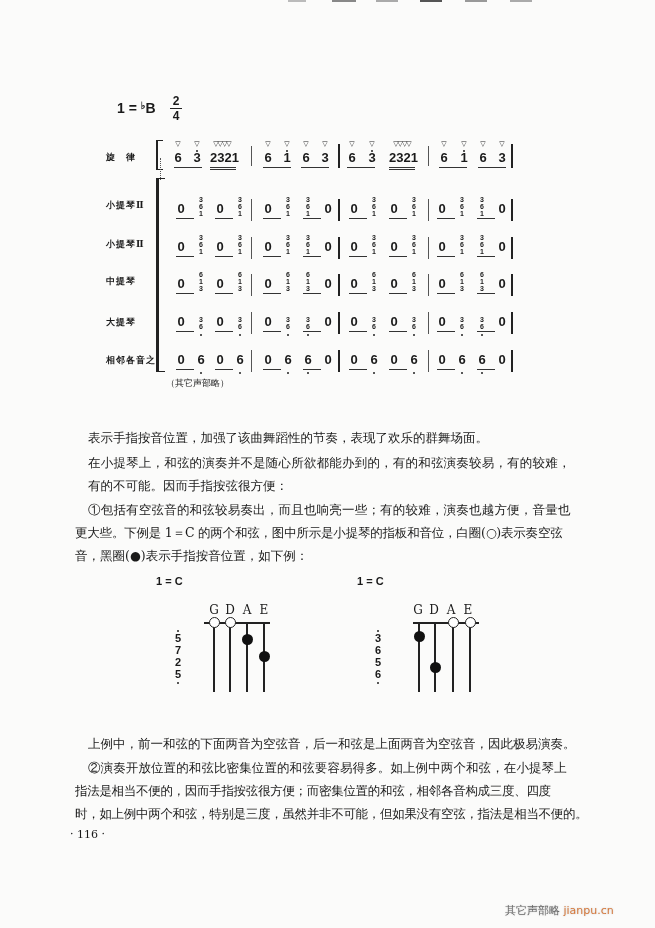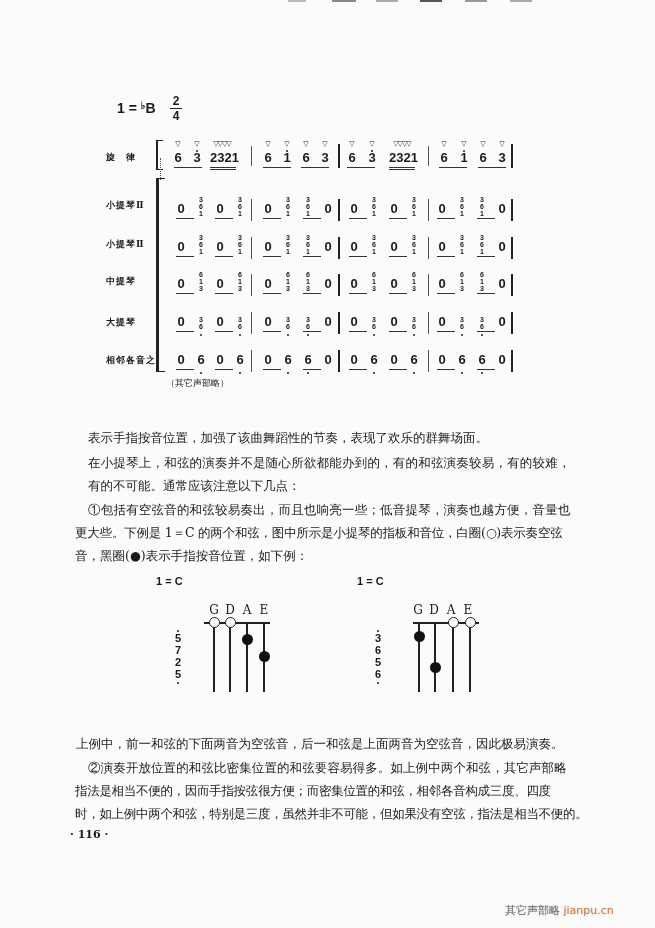--- a/index.html
+++ b/index.html
@@ -37,21 +37,21 @@
 
   
   .diag-key { font-family:"Liberation Sans", sans-serif; font-weight:bold; font-size:11px; white-space:nowrap; }
   .strname { font-size:12px; width:14px; text-align:center; }
   .nut { height:2px; background:#222; }
   .string { width:2px; background:#222; }
   .open { width:11px; height:11px; border:1.5px solid #222; border-radius:50%; background:#fff; box-sizing:border-box; }
   .stop { width:11px; height:11px; border-radius:50%; background:#111; }
   .pitch { font-family:"Liberation Sans", sans-serif; font-weight:bold; font-size:11px; line-height:11.5px; width:10px; text-align:center; }
 
-  .pagenum { left:70px; top:828px; font-size:11px; font-weight:bold; white-space:nowrap; }
+  .pagenum { left:70px; top:828px; font-size:11px; font-weight:normal; white-space:nowrap; }
   .watermark { left:505px; top:903px; font-family:"DejaVu Sans", sans-serif; font-size:11px; color:#666; white-space:nowrap; text-shadow:0 0 2px #ccc; }
   .watermark .en { color:#d4773a; }
 </style>
 </head>
 <body>
 
 <div class="topline" style="left:288px;width:18px;background:#bbb"></div>
 <div class="topline" style="left:332px;width:24px;background:#888"></div>
 <div class="topline" style="left:376px;width:22px;background:#aaa"></div>
 <div class="topline" style="left:420px;width:22px;background:#555"></div>
@@ -342,22 +342,22 @@
     <div class="abs note" style="left:495px;top:352px">0</div>
     <div class="abs beam" style="left:437px;top:369px;width:18px"></div>
     <div class="abs beam" style="left:477px;top:369px;width:18px"></div>
     <div class="abs barline" style="left:511px;top:350px;height:22px"></div>
   </div>
 
 <div class="abs caption">（其它声部略）</div>
 
 <div class="abs para" style="left:88px;top:430px">表示手指按音位置，加强了该曲舞蹈性的节奏，表现了欢乐的群舞场面。</div>
 <div class="abs para" style="left:88px;top:455px;letter-spacing:0.2px">在小提琴上，和弦的演奏并不是随心所欲都能办到的，有的和弦演奏较易，有的较难，</div>
-<div class="abs para" style="left:88px;top:478px">有的不可能。通常应该注意以下几点：</div>
-<div class="abs para" style="left:88px;top:502px;letter-spacing:0.2px">①包括有空弦音的和弦较易奏出，而且也响亮一些；低音提琴，演奏也越方便，音量也</div>
+<div class="abs para" style="left:88px;top:478px">有的不可能。因而手指按弦很方便：</div>
+<div class="abs para" style="left:88px;top:502px;letter-spacing:0.2px">①包括有空弦音的和弦较易奏出，而且也响亮一些；有的较难，演奏也越方便，音量也</div>
 <div class="abs para" style="left:75px;top:525px;letter-spacing:-0.2px">更大些。下例是 1＝C 的两个和弦，图中所示是小提琴的指板和音位，白圈(○)表示奏空弦</div>
 <div class="abs para" style="left:75px;top:548px">音，黑圈(●)表示手指按音位置，如下例：</div>
 
 <div>
   <div class="abs diag-key" style="left:156px;top:575px">1 = C</div>
   <div class="abs strname" style="left:207px;top:603px">G</div>
   <div class="abs strname" style="left:223px;top:603px">D</div>
   <div class="abs strname" style="left:240px;top:603px">A</div>
   <div class="abs strname" style="left:257px;top:603px">E</div>
   <div class="abs nut" style="left:204px;top:622px;width:66px"></div>
@@ -393,22 +393,22 @@
   <div class="abs open" style="left:448px;top:617px"></div>
   <div class="abs open" style="left:465px;top:617px"></div>
   <div class="abs dot" style="left:377px;top:630px"></div>
   <div class="abs pitch" style="left:373px;top:633px">3</div>
   <div class="abs pitch" style="left:373px;top:645px">6</div>
   <div class="abs pitch" style="left:373px;top:657px">5</div>
   <div class="abs pitch" style="left:373px;top:669px">6</div>
   <div class="abs dot" style="left:377px;top:682px"></div>
 </div>
 
-<div class="abs para" style="left:76px;top:736px">上例中，前一和弦的下面两音为空弦音，后一和弦是上面两音为空弦音，因此极易演奏。</div>
-<div class="abs para" style="left:88px;top:760px;letter-spacing:0.1px">②演奏开放位置的和弦比密集位置的和弦要容易得多。如上例中两个和弦，其它声部略</div>
+<div class="abs para" style="left:88px;top:736px">上例中，前一和弦的下面两音为空弦音，后一和弦是上面两音为空弦音，因此极易演奏。</div>
+<div class="abs para" style="left:88px;top:760px;letter-spacing:0.1px">②演奏开放位置的和弦比密集位置的和弦要容易得多。如上例中两个和弦，在小提琴上</div>
 <div class="abs para" style="left:75px;top:783px;letter-spacing:-0.3px">指法是相当不便的，因而手指按弦很方便；而密集位置的和弦，相邻各音构成三度、四度</div>
 <div class="abs para" style="left:75px;top:806px;letter-spacing:-0.3px">时，如上例中两个和弦，特别是三度，虽然并非不可能，但如果没有空弦，指法是相当不便的。</div>
 
 <div class="abs pagenum">· 116 ·</div>
 
 <div class="abs watermark">
   <span>其它声部略</span>
   <span class="en">jianpu.cn</span>
 </div>
 

